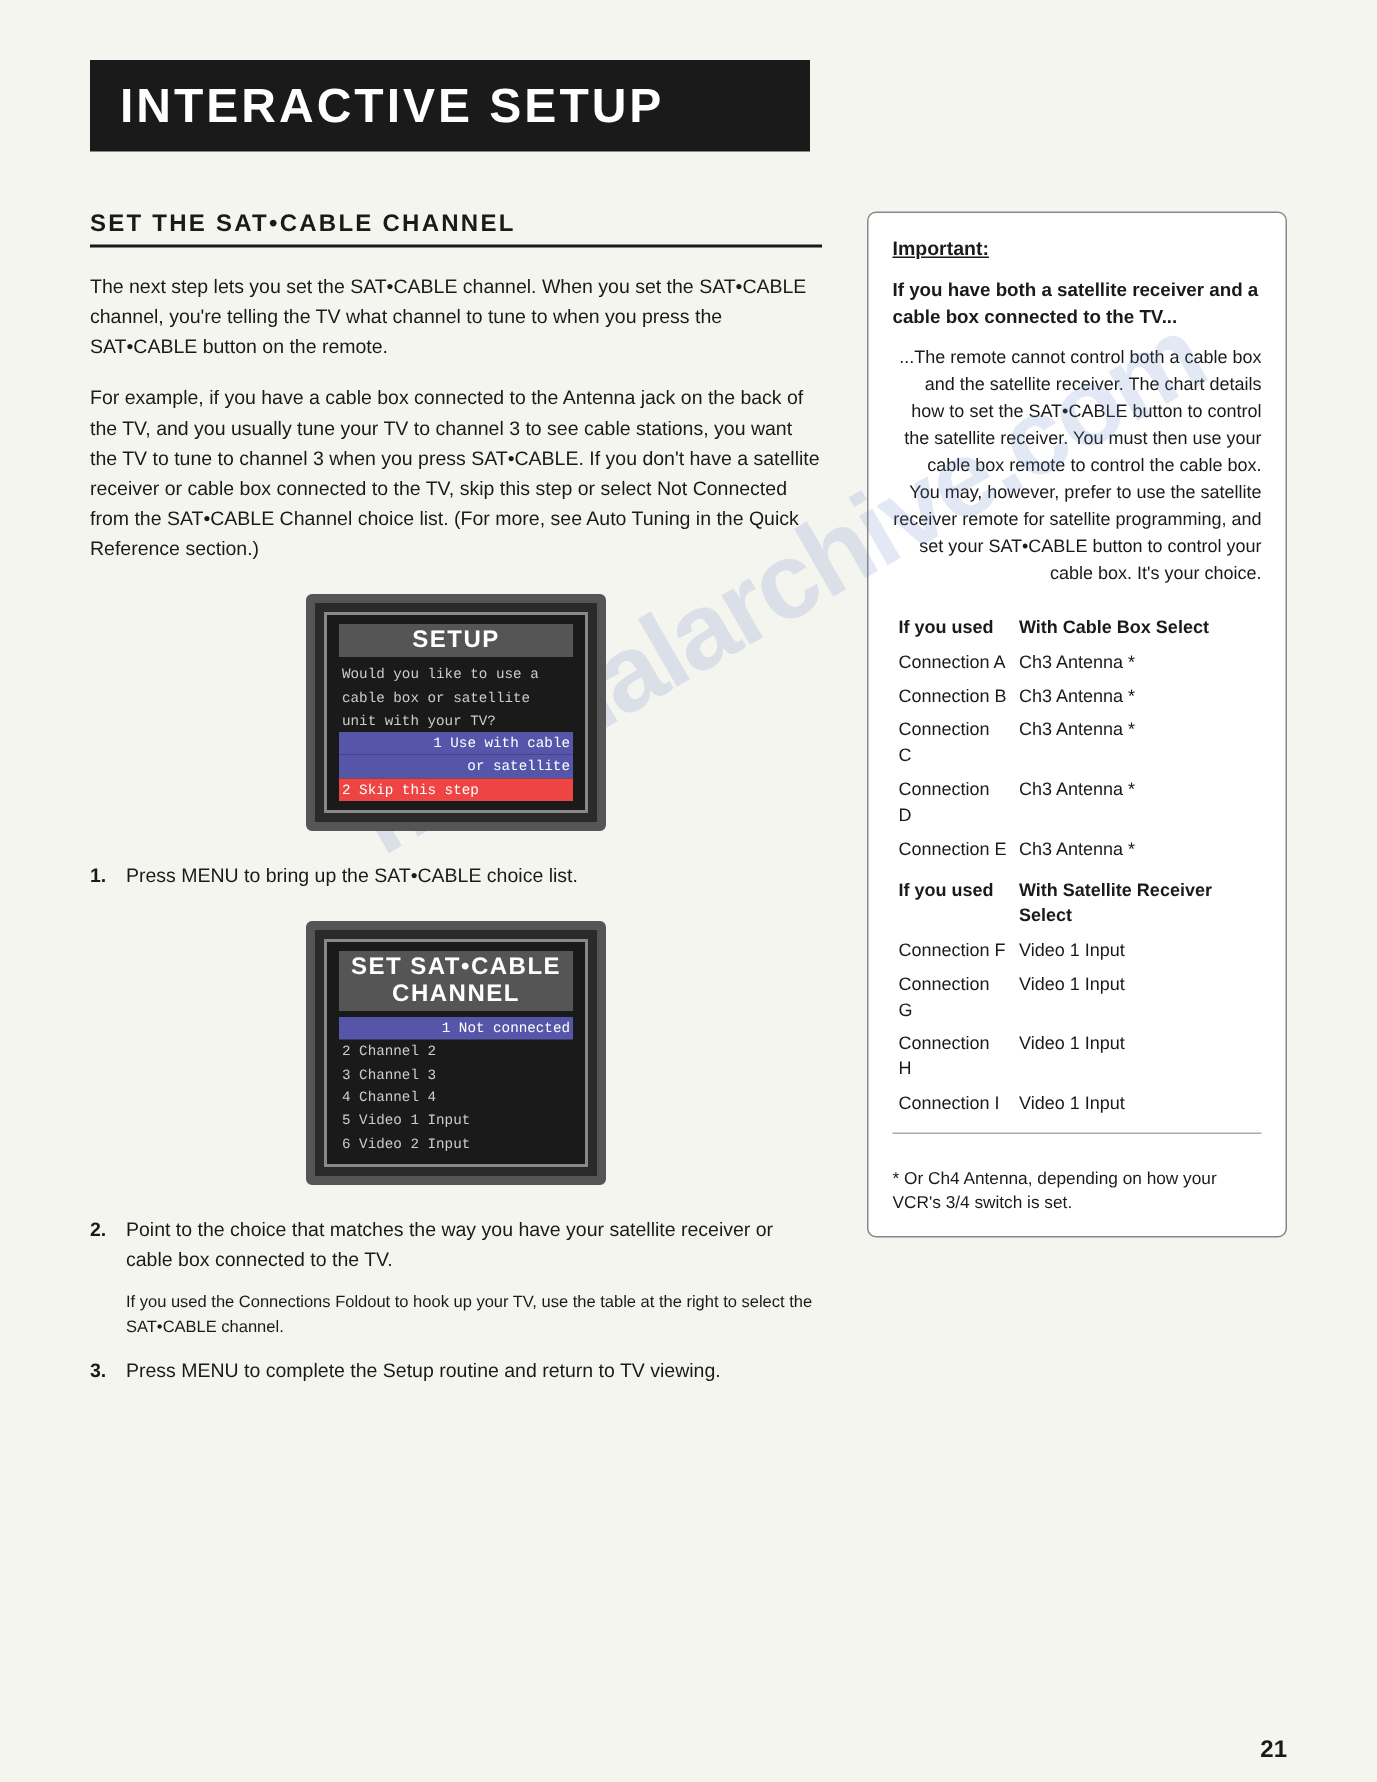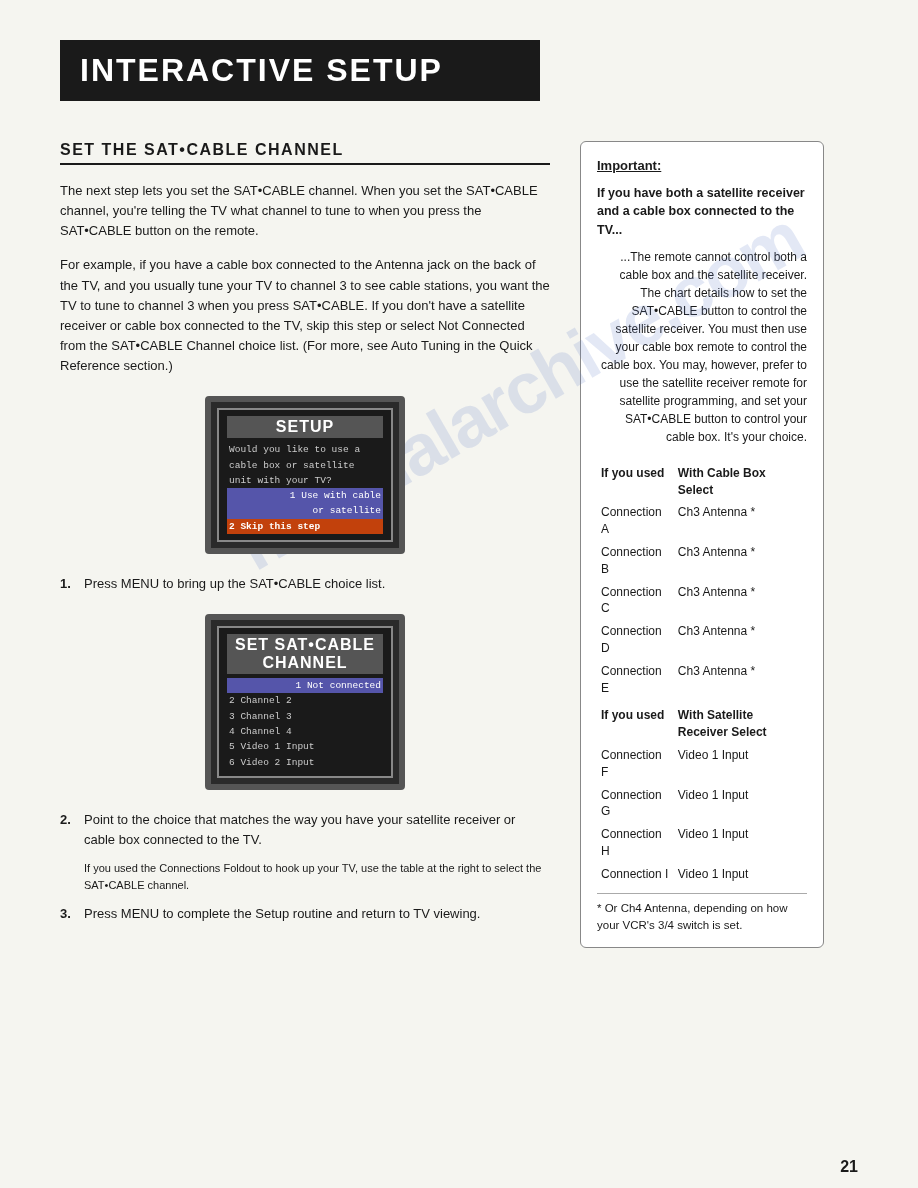--- a/index.html
+++ b/index.html
@@ -39,21 +39,21 @@
     
     .main-content {
       display: flex;
       gap: 30px;
     }
     .left-column {
       flex: 1;
       max-width: 490px;
     }
     .right-column {
-      width: 244px;
+      width: 280px;
     }
 
     
     .section-heading {
       font-size: 16px;
       font-weight: 900;
       letter-spacing: 1.5px;
       text-transform: uppercase;
       border-bottom: 2px solid #1a1a1a;
       padding-bottom: 4px;
@@ -102,23 +102,23 @@
       font-family: 'Courier New', monospace;
       padding: 1px 2px;
       line-height: 1.4;
     }
     .tv-menu-item.highlighted {
       background: #5555aa;
       color: #fff;
       text-align: right;
     }
     .tv-menu-item.selected {
-      background: #c2410c;
+      background: #ef4444;
       color: #fff;
-      font-weight: bold;
+      font-weight: normal;
     }
 
     
     .step-item {
       display: flex;
       gap: 8px;
       margin-bottom: 10px;
       font-size: 13px;
       line-height: 1.55;
     }
@@ -182,21 +182,21 @@
     }
     .connection-table .section-row td {
       font-weight: bold;
       padding-top: 8px;
     }
     .footnote {
       font-size: 11.5px;
       margin-top: 8px;
       line-height: 1.4;
       border-top: 1px solid #aaa;
-      padding-top: 6px;
+      padding-top: 22px;
     }
 
     
     .page-number {
       position: absolute;
       bottom: 12px;
       right: 60px;
       font-size: 16px;
       font-weight: bold;
     }

